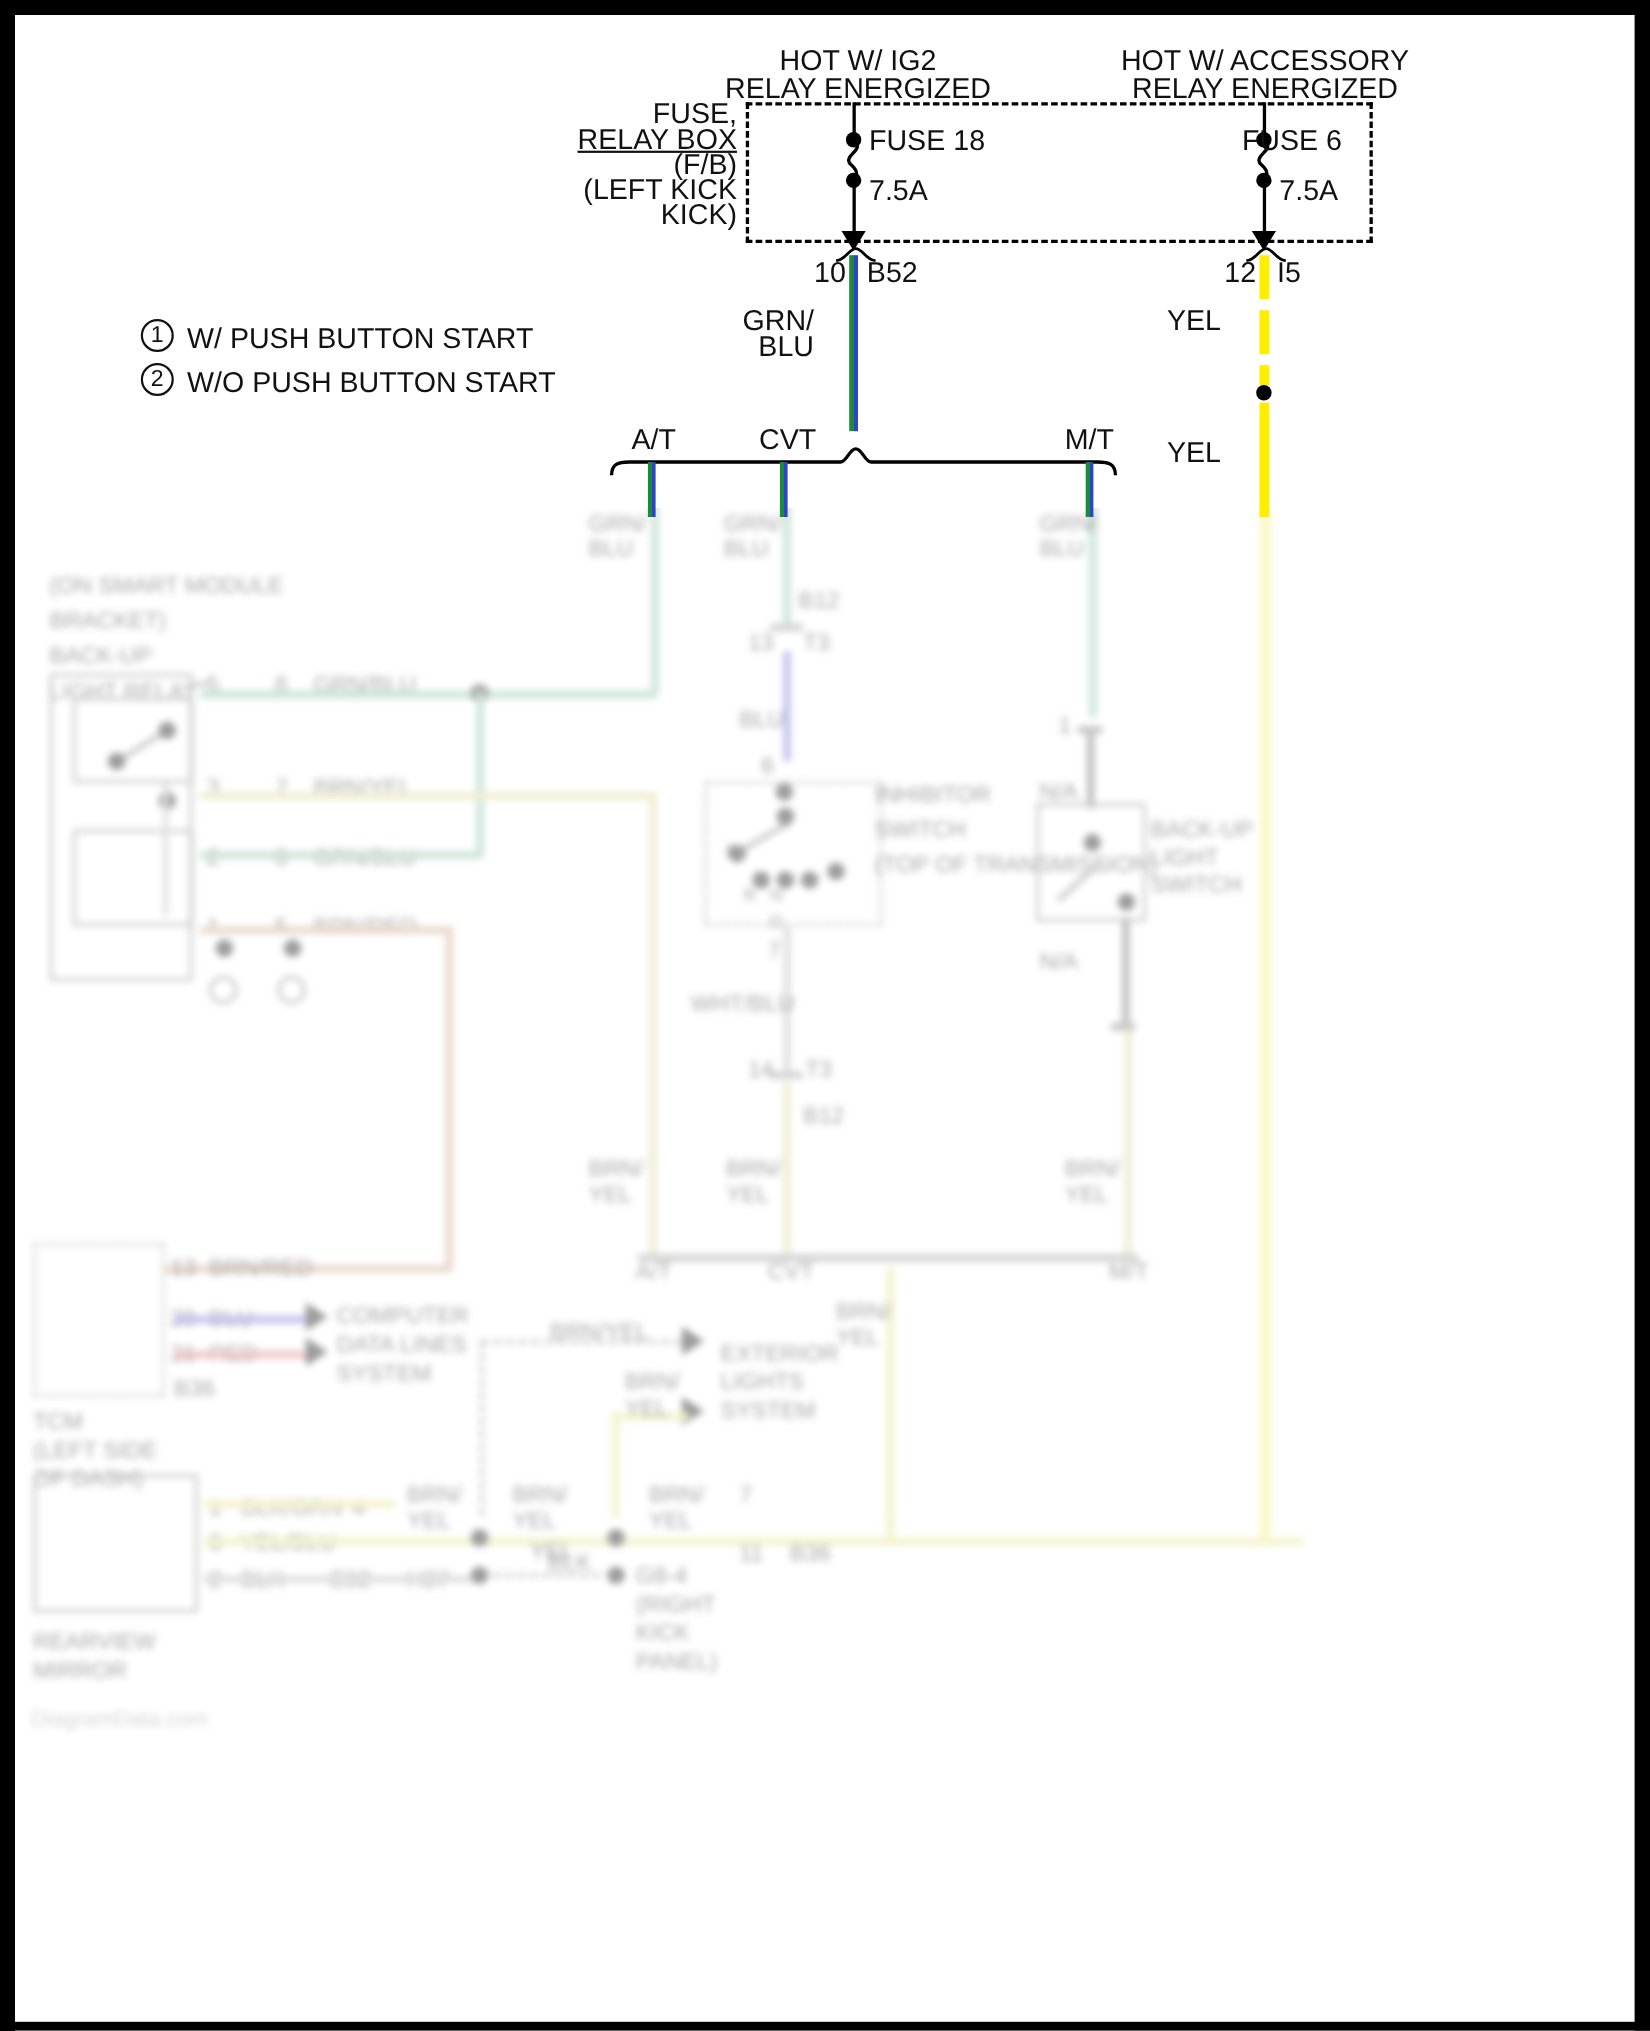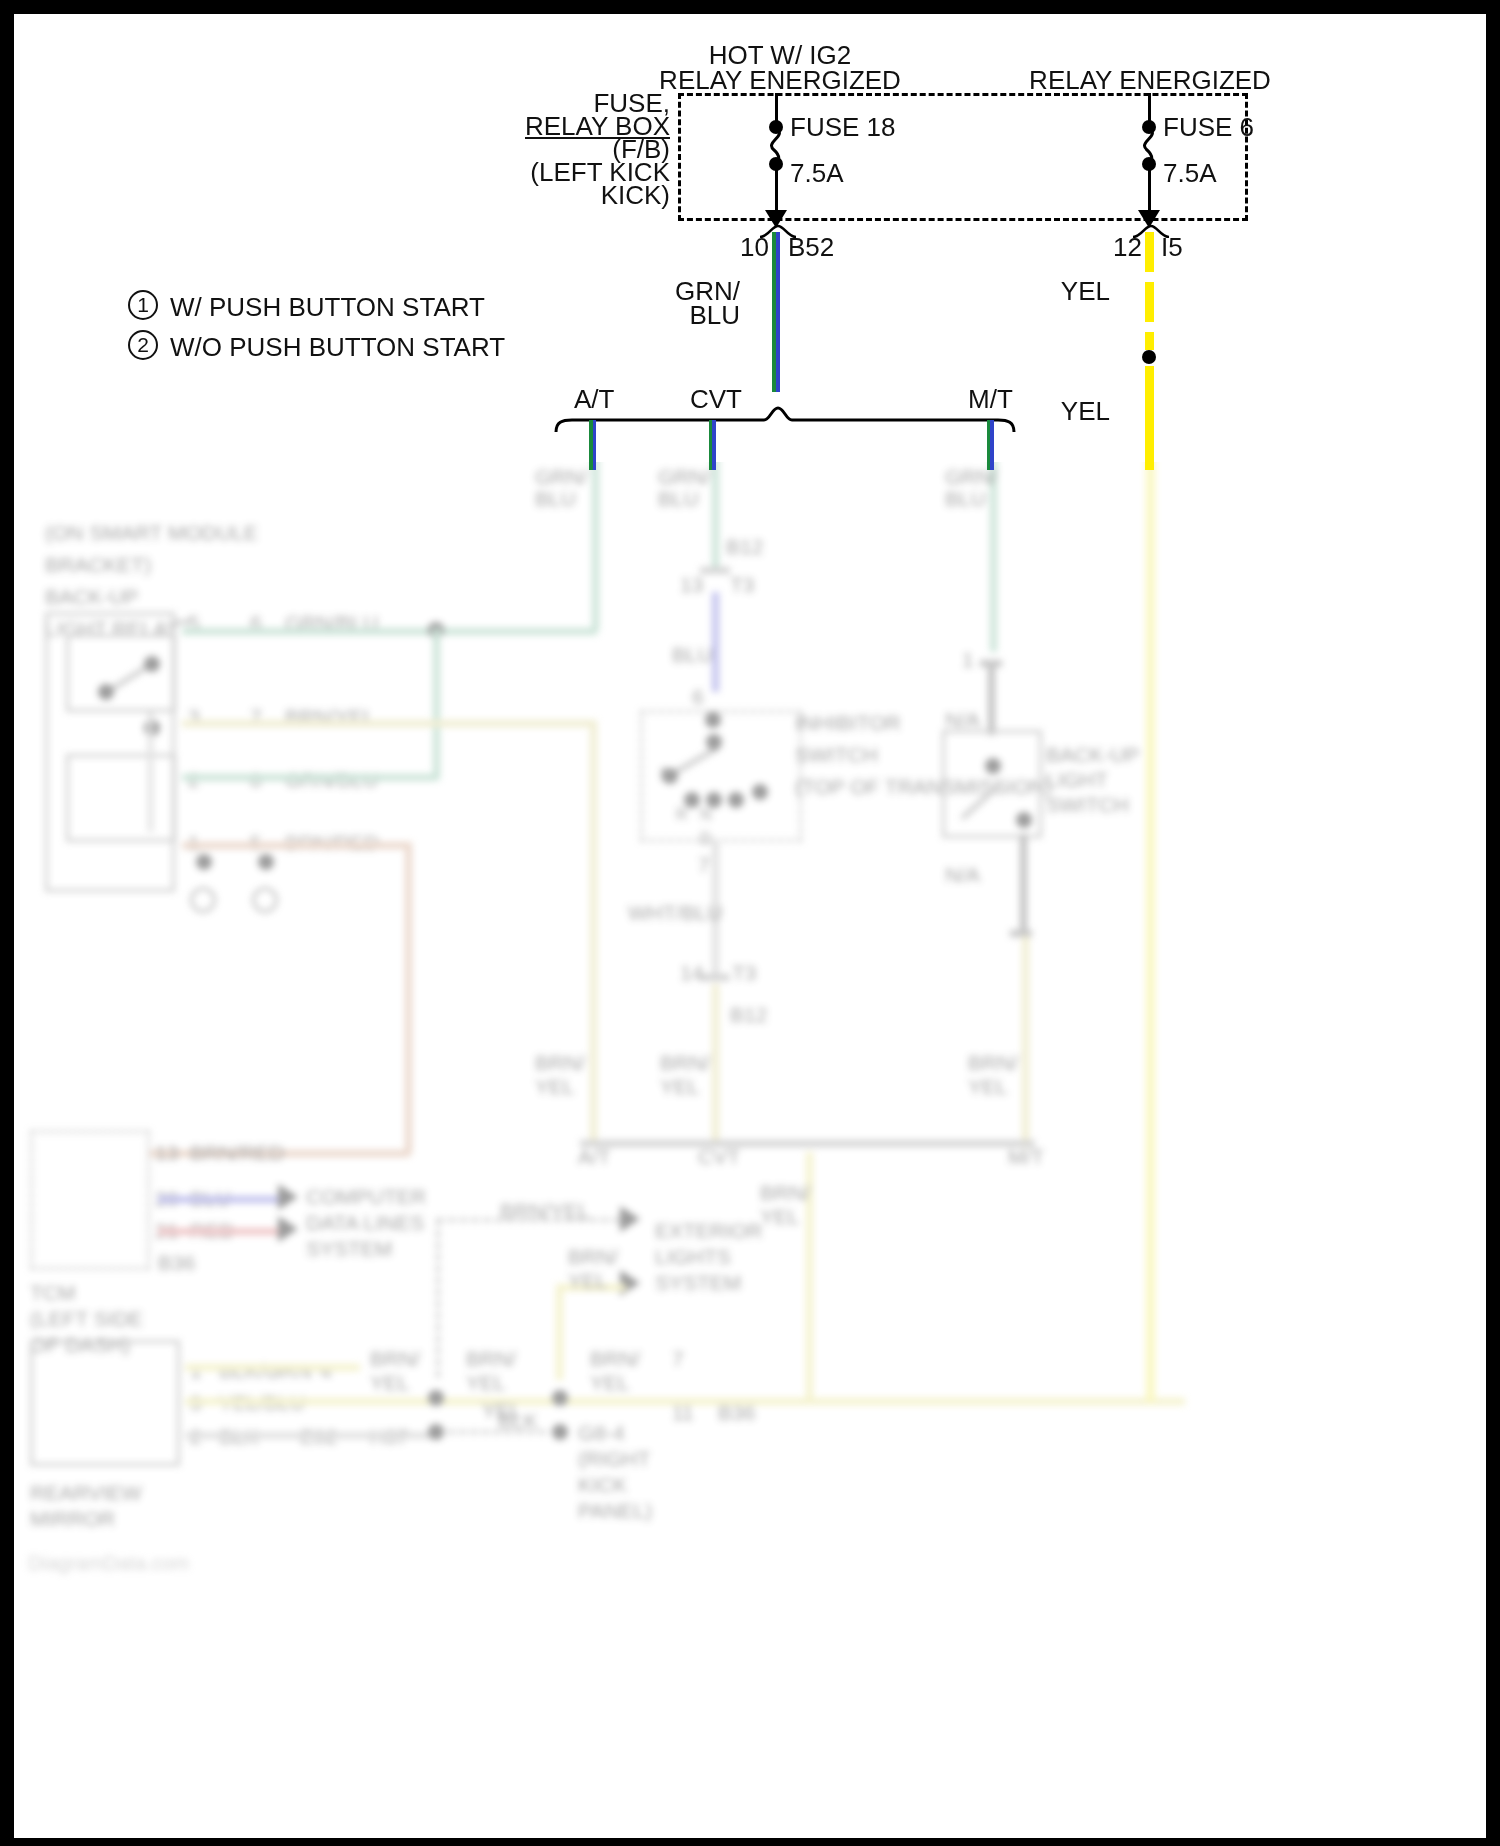--- a/index.html
+++ b/index.html
@@ -302,20 +302,21 @@
 
     <div class="watermark" style="left:28px;top:1090px;">DiagramData.com</div>
    </div>
   </div>
 
   <div class="sharp">
 
     <div class="lbl c" style="left:600px;top:40px;width:360px;">HOT W/ IG2</div>
     <div class="lbl c" style="left:600px;top:65px;width:360px;">RELAY ENERGIZED</div>
 
+    <div class="lbl c" style="left:960px;top:40px;width:380px;">HOT W/ ACCESSORY</div>
     <div class="lbl c" style="left:960px;top:65px;width:380px;">RELAY ENERGIZED</div>
 
     <div class="lbl r" style="left:380px;top:88px;width:290px;">FUSE,</div>
     <div class="lbl r" style="left:380px;top:111px;width:290px;text-decoration:underline;">RELAY BOX</div>
     <div class="lbl r" style="left:380px;top:134px;width:290px;">(F/B)</div>
     <div class="lbl r" style="left:380px;top:157px;width:290px;">(LEFT KICK</div>
     <div class="lbl r" style="left:380px;top:180px;width:290px;">KICK)</div>
 
     <div class="dashbox" style="left:678px;top:93px;width:570px;height:128px;"></div>
 
@@ -343,21 +344,21 @@
 
     <div class="vline" style="left:1148px;top:93px;height:34px;"></div>
     <div class="dot" style="left:1142px;top:120px;"></div>
     <svg class="squig" style="left:1133px;top:128px;" width="34" height="38" viewBox="0 0 34 38">
       <path d="M16 0 C 28 8, 4 14, 14 22 C 22 29, 18 34, 16 38" fill="none" stroke="#000" stroke-width="3"></path>
     </svg>
     <div class="dot" style="left:1142px;top:157px;"></div>
     <div class="vline" style="left:1148px;top:165px;height:50px;"></div>
     <div class="arrow-d" style="left:1138px;top:210px;"></div>
 
-    <div class="lbl" style="left:1163px;top:112px;">FUSE 6</div>
+    <div class="lbl" style="left:1129px;top:112px;">FUSE 6</div>
     <div class="lbl" style="left:1163px;top:158px;">7.5A</div>
 
     <svg class="caret" style="left:1131px;top:224px;" width="40" height="14" viewBox="0 0 40 14">
       <path d="M2 13 C 10 13, 14 2, 20 2 C 26 2, 30 13, 38 13" fill="none" stroke="#000" stroke-width="2.6"></path>
     </svg>
     <div class="lbl" style="left:1113px;top:232px;">12</div>
     <div class="lbl" style="left:1161px;top:232px;">I5</div>
 
     <div class="wire wire-yel" style="left:1145px;top:232px;width:9px;height:40px;"></div>
     <div class="wire wire-yel" style="left:1145px;top:282px;width:9px;height:40px;"></div>

